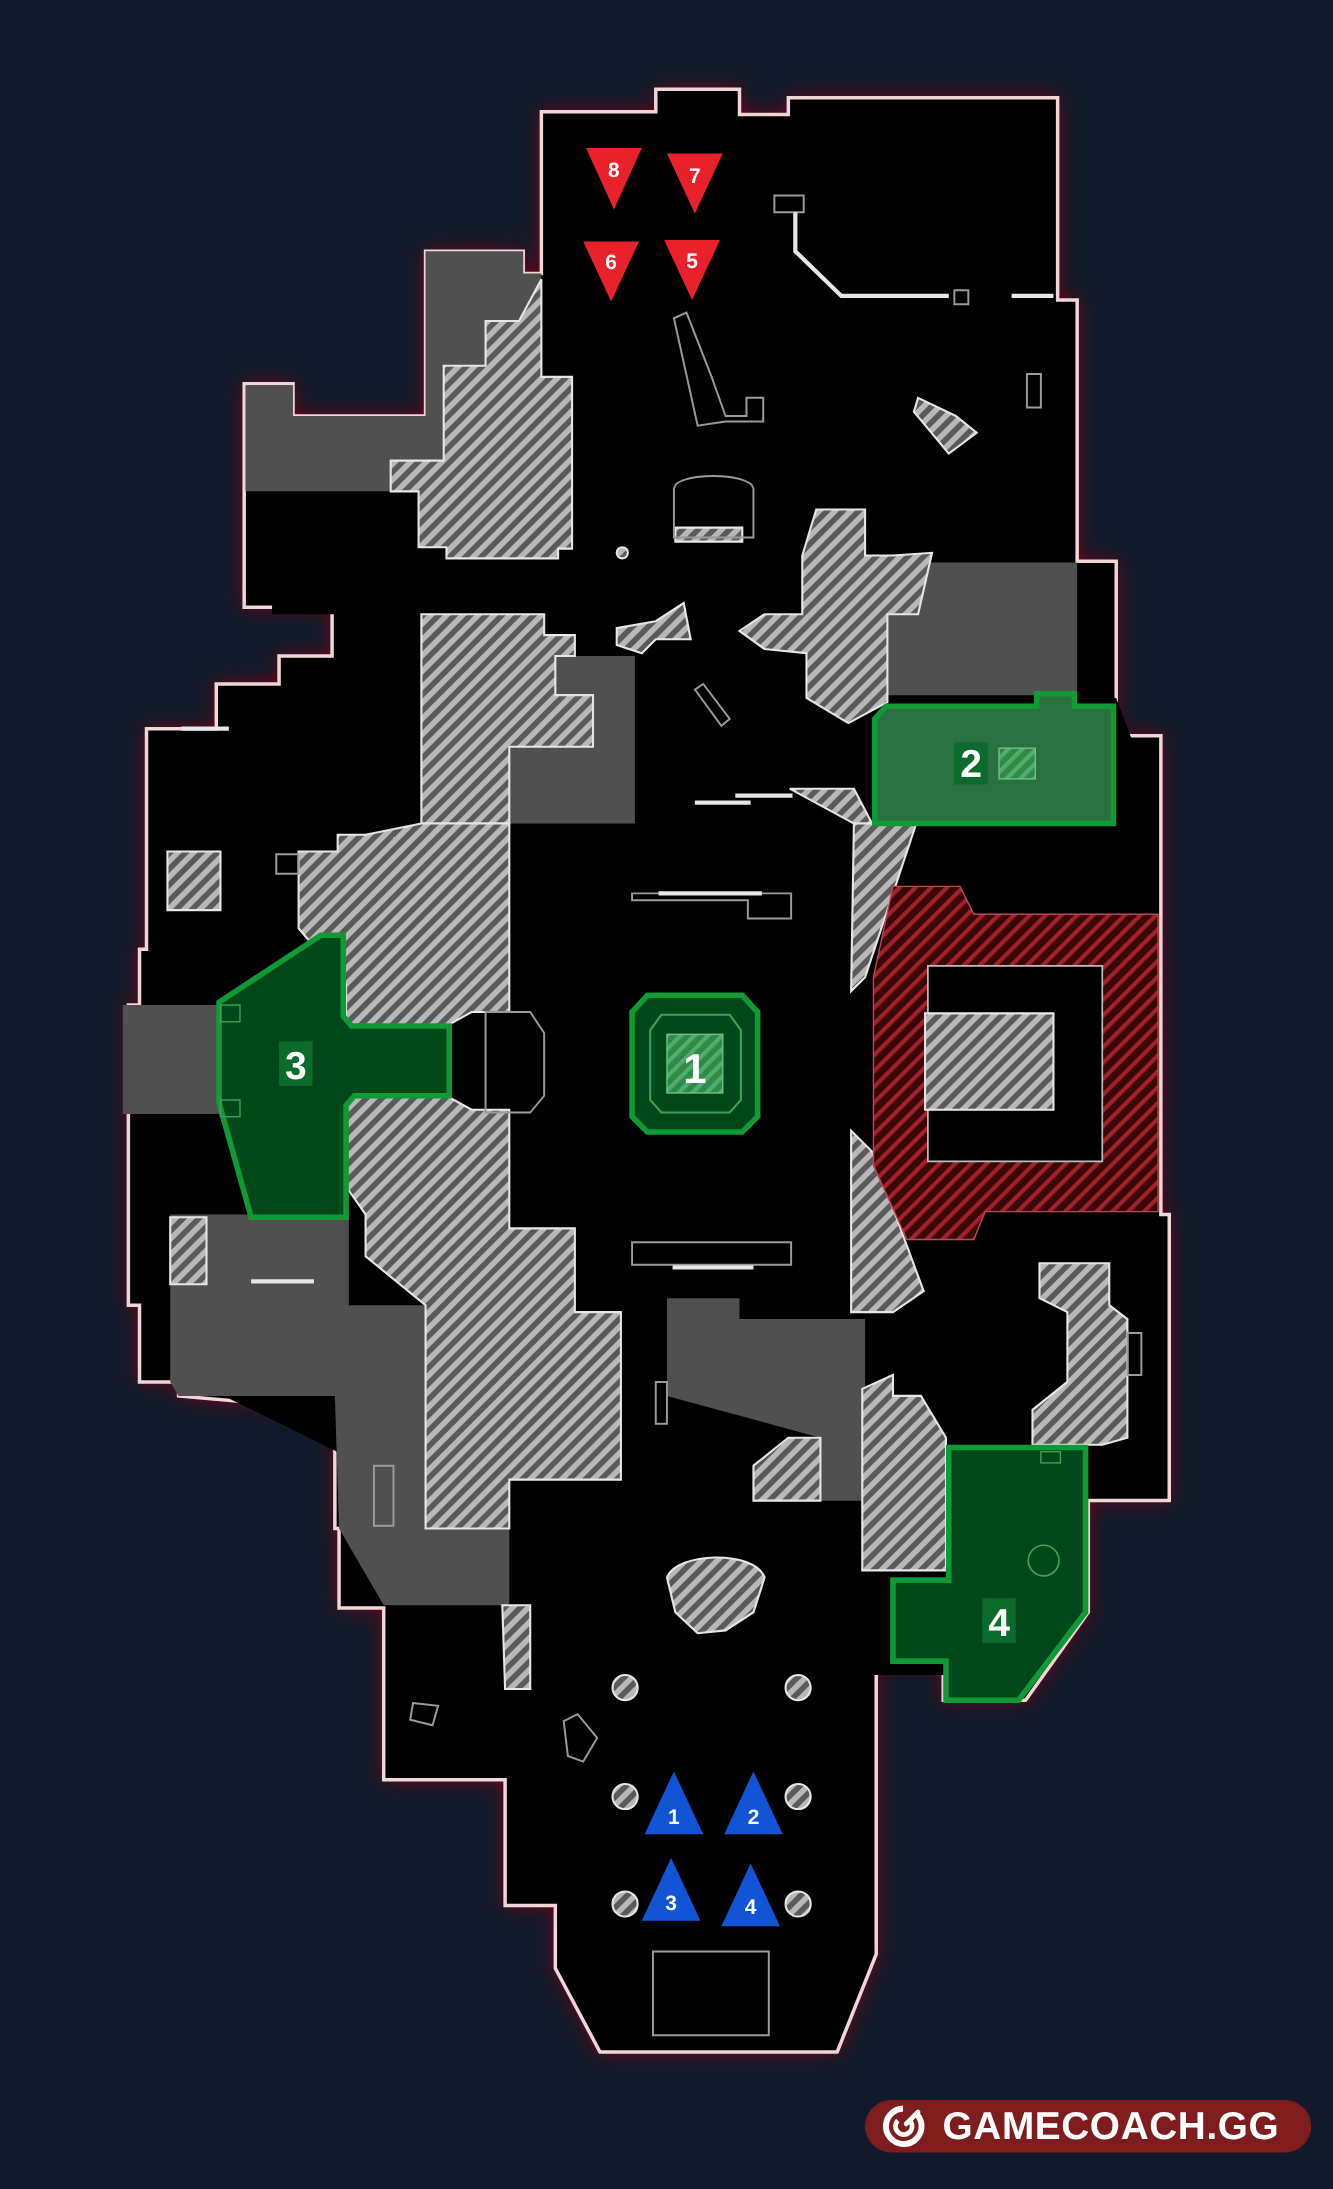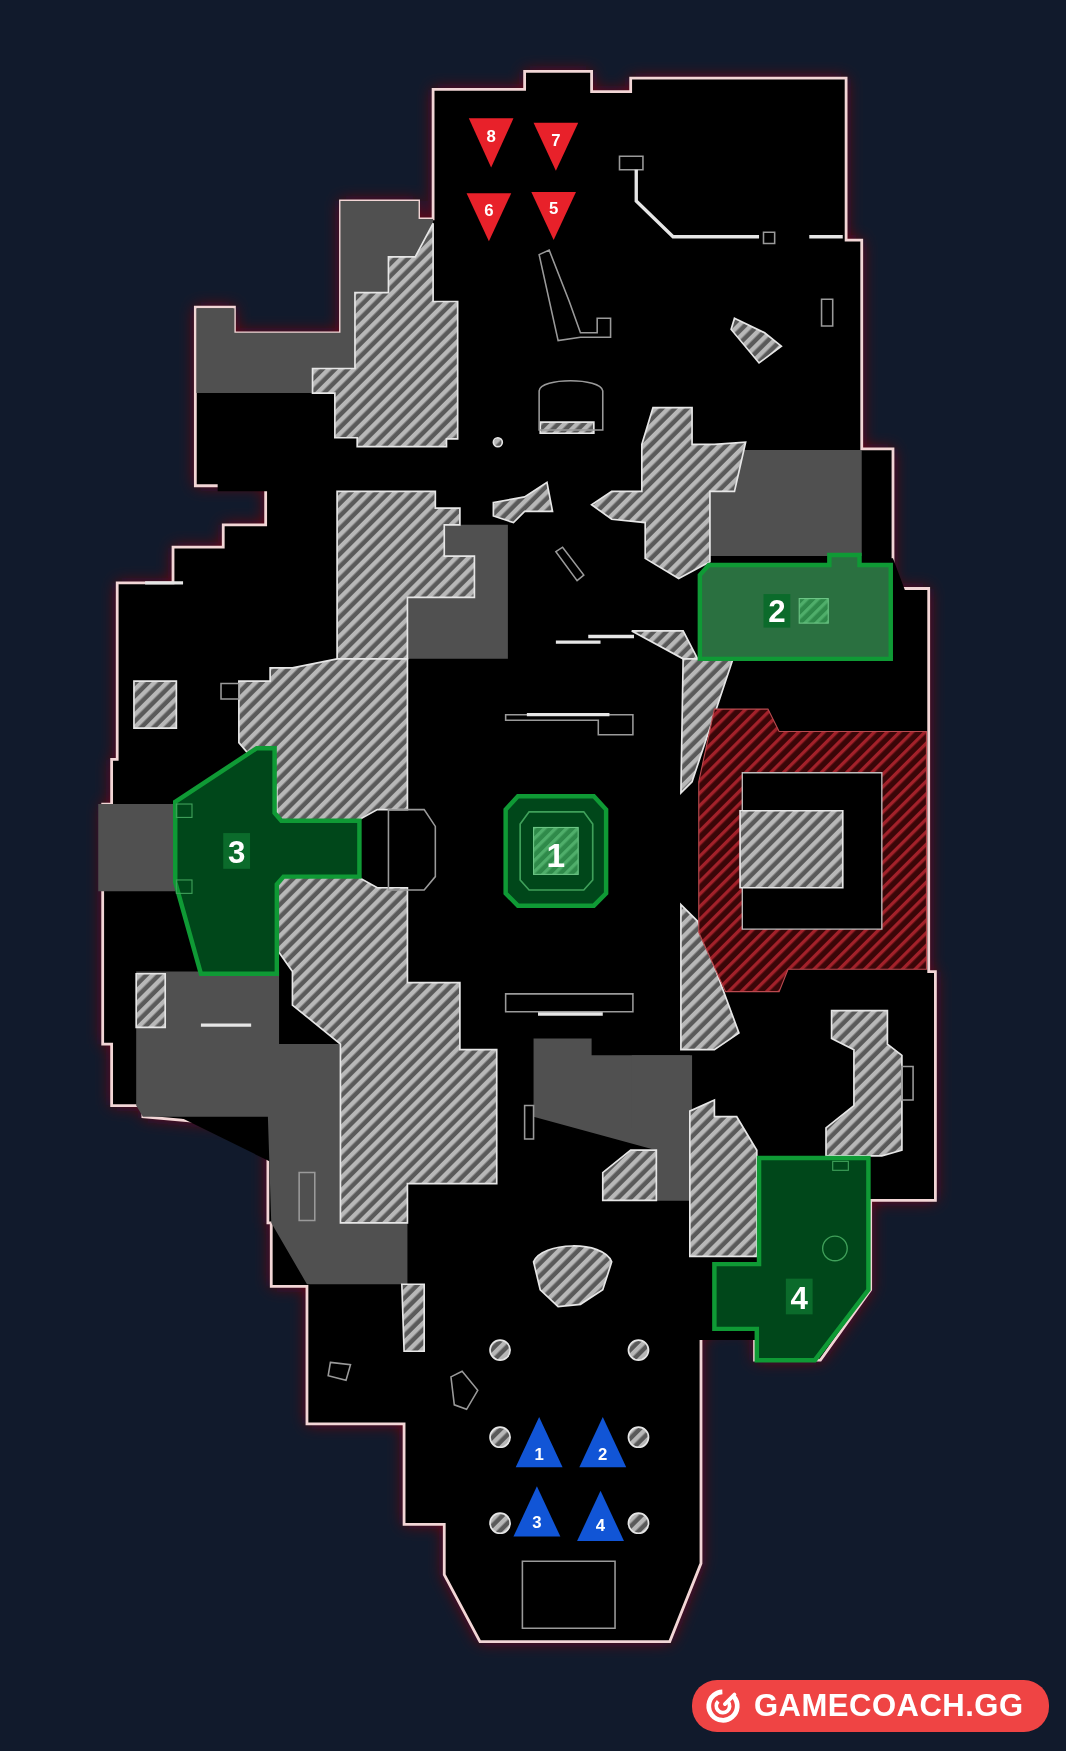--- a/index.html
+++ b/index.html
@@ -1,19 +1,19 @@
 <!DOCTYPE html>
 <html><head>
 <meta charset="utf-8">
 <style>
   html,body{margin:0;padding:0;background:#111a2c;}
   #stage{position:relative;width:1066px;height:1751px;background:#111a2c;overflow:hidden;}
   #map{position:absolute;left:0;top:0;width:1066px;height:1751px;}
   .lbl{font-family:"Liberation Sans",sans-serif;font-weight:bold;fill:#ffffff;text-anchor:middle;}
-  #badge{position:absolute;left:692px;top:1680px;width:357px;height:52px;border-radius:25px;background:#ef4444;display:flex;align-items:center;box-sizing:border-box;padding-left:12px;}
+  #badge{position:absolute;left:692px;top:1680px;width:357px;height:42px;border-radius:25px;background:#7f1d1d;display:flex;align-items:center;box-sizing:border-box;padding-left:12px;}
   #badge-logo{width:38px;height:38px;flex:none;}
   #badge-text{font-family:"Liberation Sans",sans-serif;font-weight:bold;color:#ffffff;font-size:31px;margin-left:12px;letter-spacing:0.5px;}
 </style>
 </head>
 <body>
 
 <div id="stage">
 <svg id="map" viewBox="0 0 955 1568" preserveAspectRatio="none" xmlns="http://www.w3.org/2000/svg">
   <defs>
     <pattern id="hatch" width="8" height="8" patternUnits="userSpaceOnUse" patternTransform="rotate(45)">

